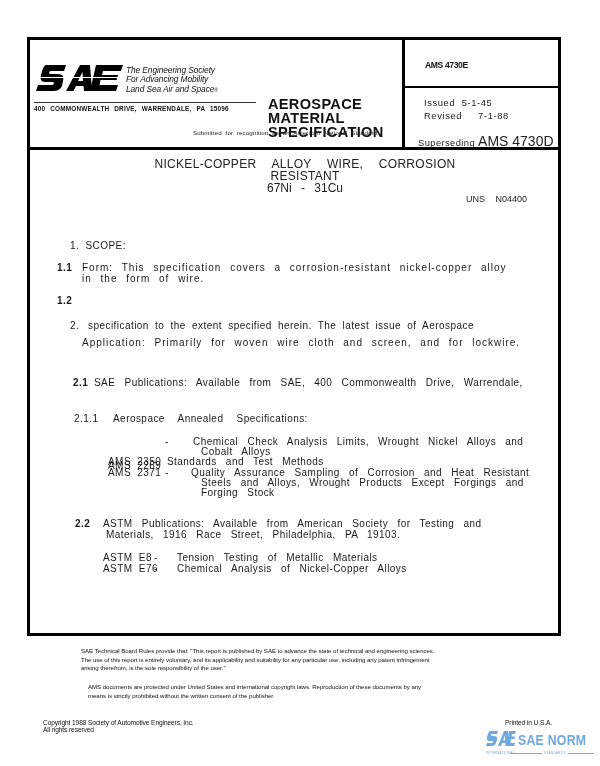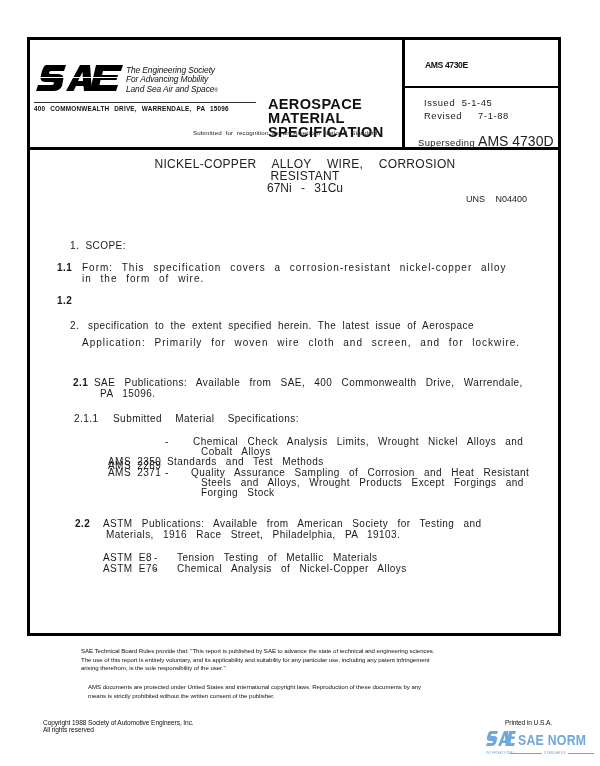--- a/index.html
+++ b/index.html
@@ -102,25 +102,24 @@
 <div class="body-text spaced" style="left:82px; top:296px;margin-top:42px;">Application:  Primarily for woven wire cloth and screen, and for lockwire.</div>
 
 <div class="body-text" style="left:70px; top:321px;">2.</div>
 <div class="body-text" style="left:88px; top:321px; line-height:10.4px;">
   <div>specification to the extent specified herein.  The latest issue of Aerospace</div>
 </div>
 
 <div class="body-text" style="left:73px; top:378px; font-weight:bold;">2.1</div>
 <div class="body-text" style="left:94px; top:378px; word-spacing:6px;">
   <div>SAE Publications:  Available from SAE, 400 Commonwealth Drive, Warrendale,</div>
-  <div style="padding-left:6px;">PA 15096.</div>
 </div>
 
 <div class="body-text" style="left:74px; top:414px;">2.1.1</div>
-<div class="body-text" style="left:113px; top:414px; word-spacing:10px;">Submitted  Material  Specifications:</div>
+<div class="body-text" style="left:113px; top:414px; word-spacing:10px;">Aerospace  Annealed  Specifications:</div>
 
 <div class="body-text" style="left:108px; top:437px; line-height:10.2px;">
   <div style="position:relative; height:20.4px;">
     <span style="position:absolute; left:0;margin-top:24px;">AMS 2269</span>
     <span style="position:absolute; left:57px;">-</span>
     <span style="position:absolute; left:85px; word-spacing:6px;">Chemical Check Analysis Limits, Wrought Nickel Alloys and</span>
     <span style="position:absolute; left:93px; top:10.2px; word-spacing:6px;">Cobalt Alloys</span>
   </div>
   <div style="position:relative; height:10.2px;">
     <span style="position:absolute; left:0;">AMS 2350</span>

